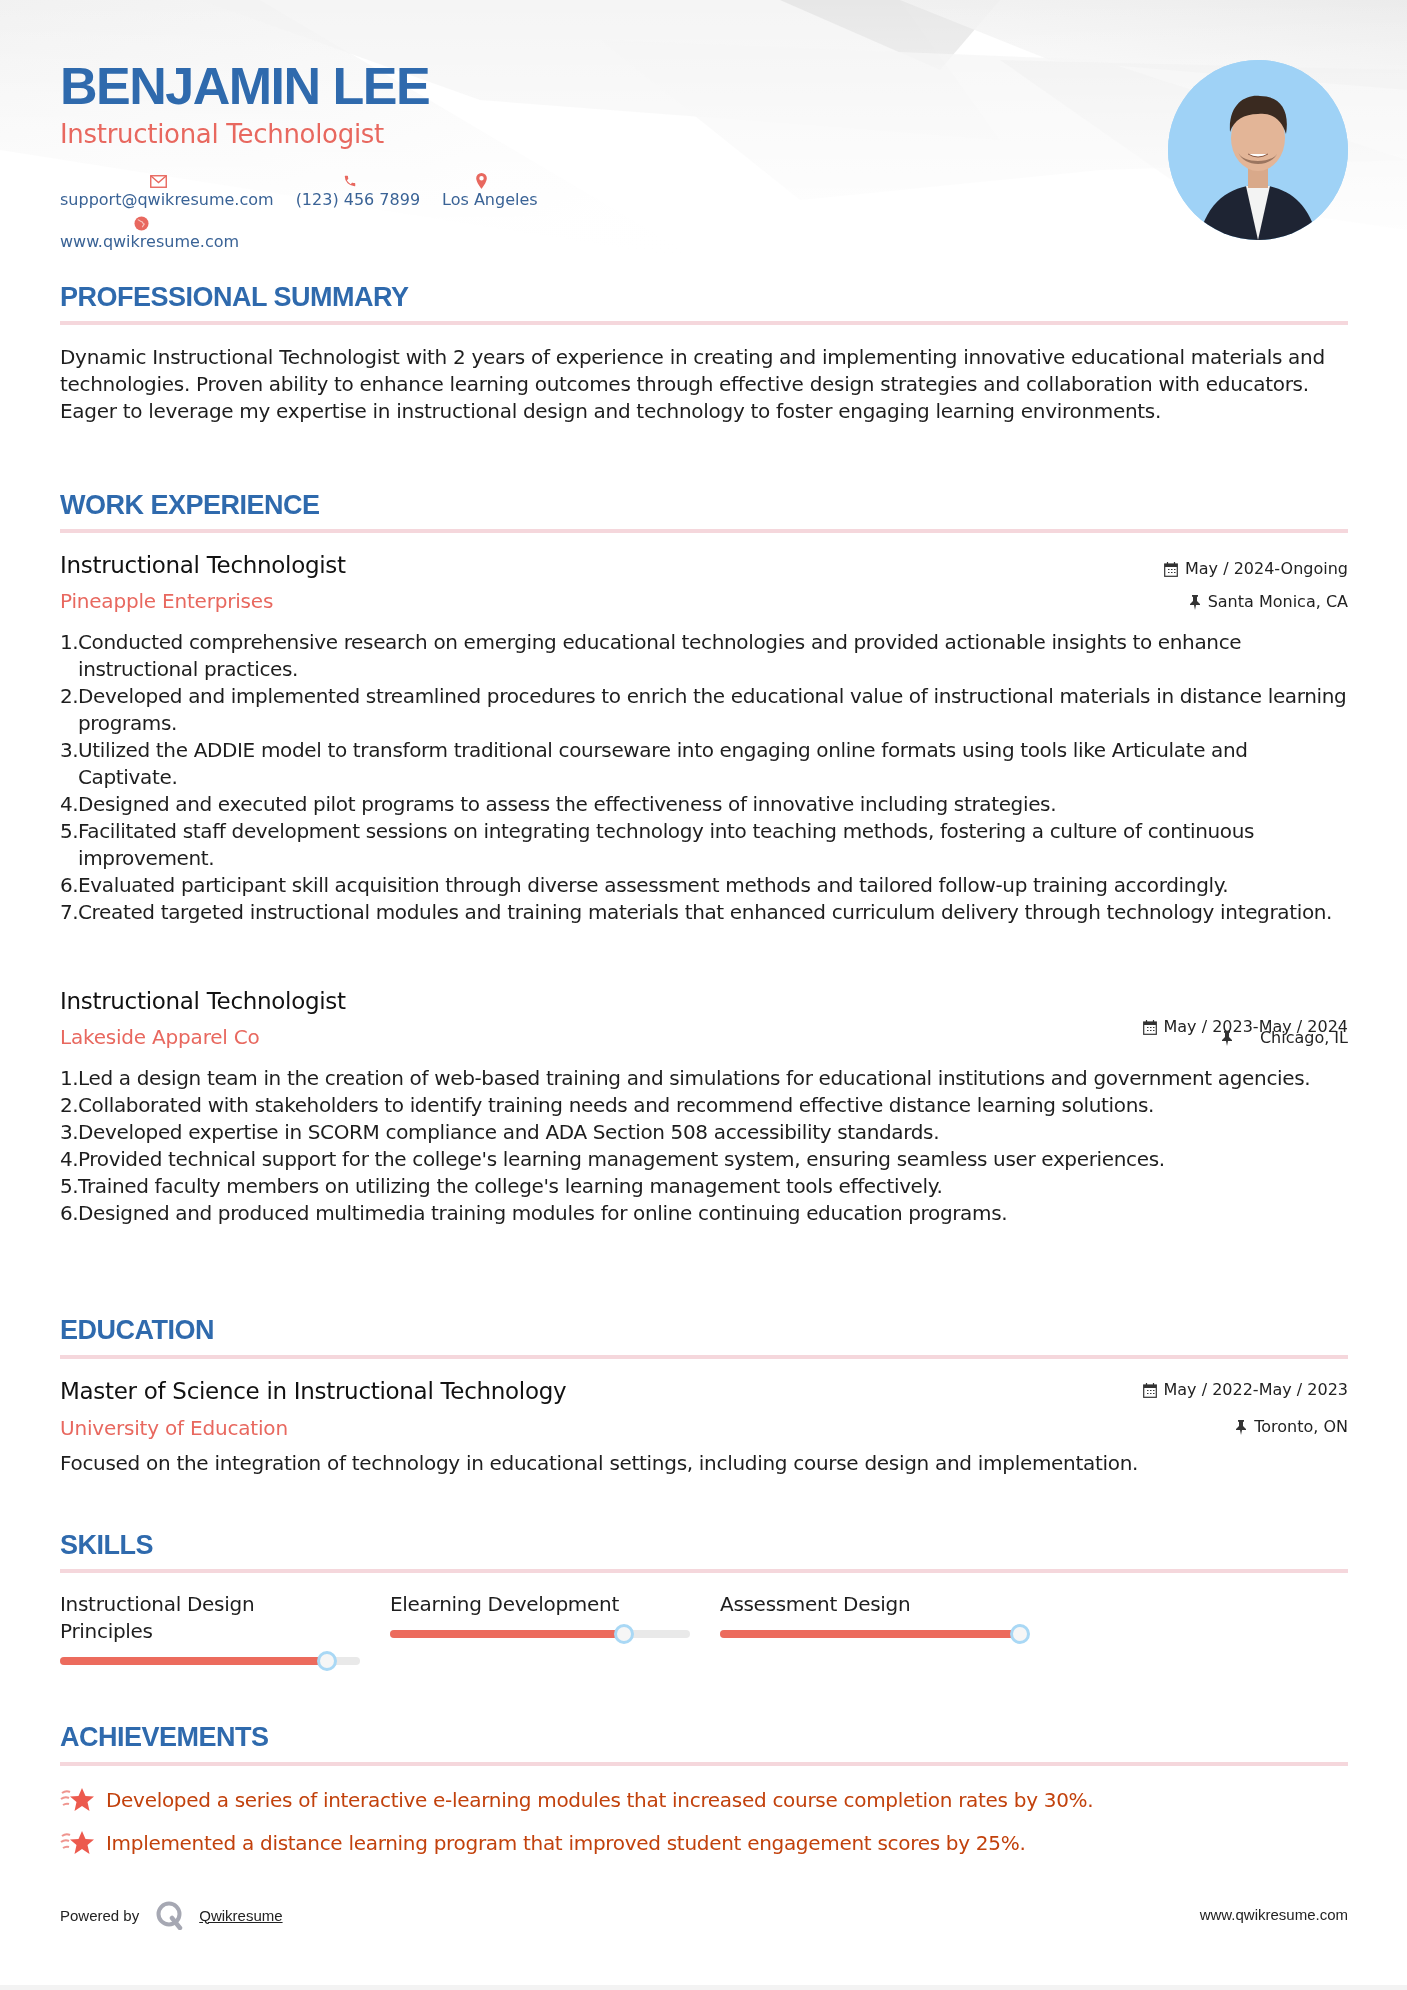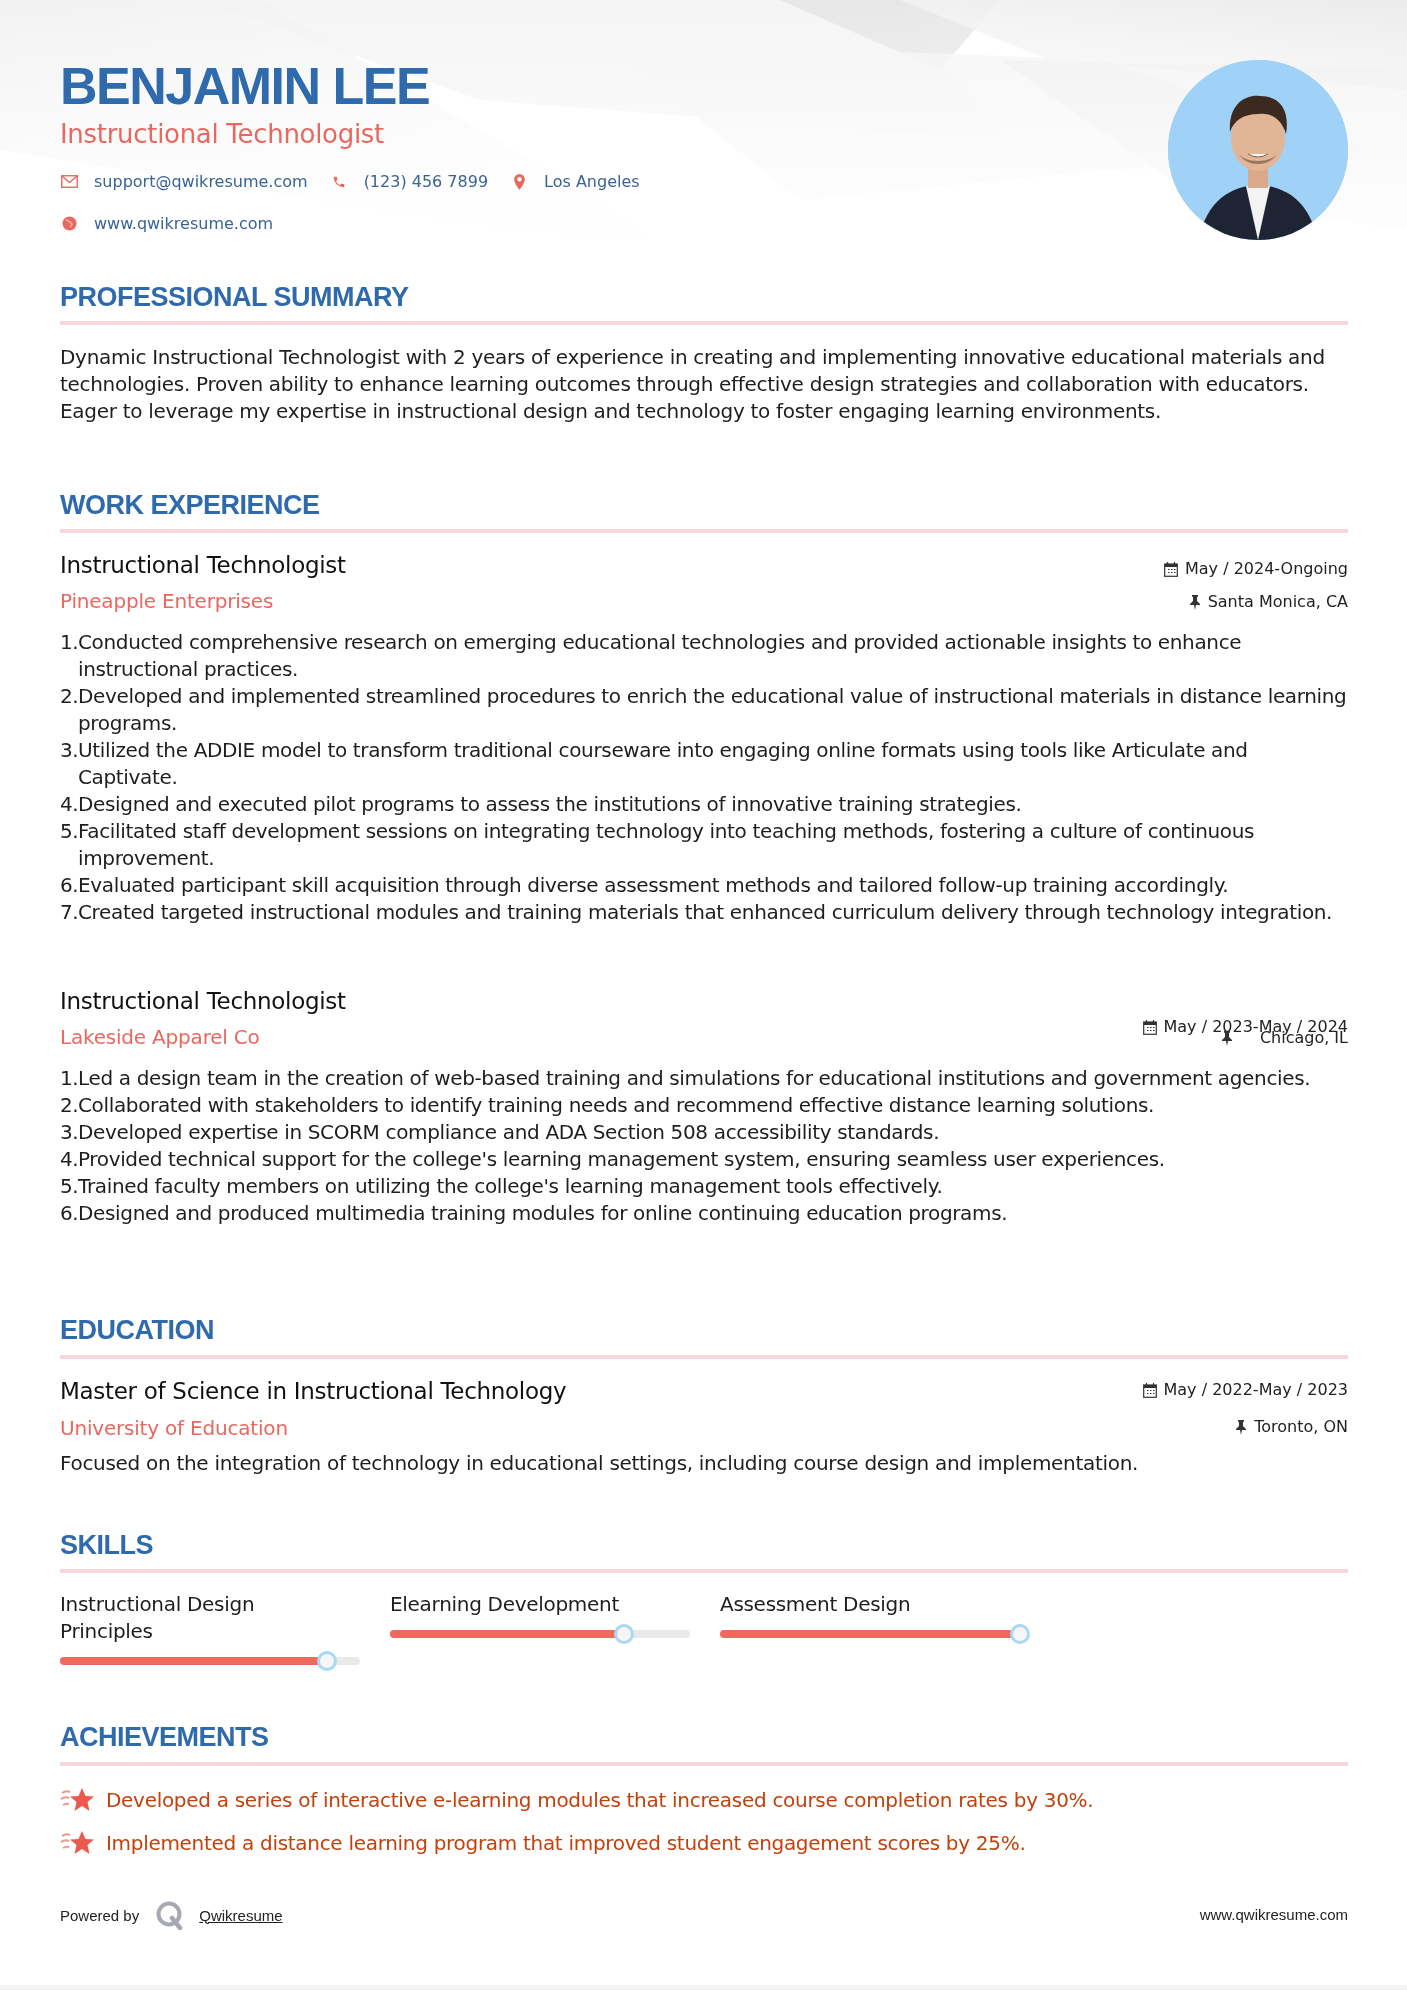--- a/index.html
+++ b/index.html
@@ -8,21 +8,21 @@
 
   .bg-shapes { position: absolute; left: 0; top: 0; width: 1407px; height: 260px; overflow: hidden; z-index: 0; }
   .bg-shapes svg { width: 100%; height: 100%; }
 
   .page { position: absolute; left: 60px; top: 0; width: 1288px; height: 1828px; z-index: 1; }
 
   
   .name { position: absolute; left: 0; top: 60px; font-family: "Liberation Sans", sans-serif; font-weight: 700; font-size: 52px; letter-spacing: -1.5px; color: #2f6aad; line-height: 1; }
   .title { position: absolute; left: 0; top: 120px; font-size: 26px; color: #e8685f; line-height: 1.1; letter-spacing: -0.3px; }
   .contacts { position: absolute; left: 0; top: 172px; display: flex; align-items: center; font-size: 16px; color: #3a6396; }
-  .contact-item { display: flex; align-items: center; margin-right: 22px; }
+  .contact-item { display: flex; align-items: center; margin-right: 22px; flex-direction: column; }
   .contact-item .ico { width: 18px; height: 18px; margin-right: 16px; display: inline-flex; align-items: center; justify-content: center; }
   .contact-row2 { top: 214px; }
 
   .photo { position: absolute; left: 1108px; top: 60px; width: 180px; height: 180px; border-radius: 50%; background: #9fd2f6; overflow: hidden; }
   .photo svg { width: 100%; height: 100%; }
 
   
   .section-title { position: absolute; left: 0; font-family: "Liberation Sans", sans-serif; font-weight: 700; font-size: 27px; color: #2f6aad; letter-spacing: -0.5px; line-height: 1; }
   .rule { position: absolute; left: 0; width: 1288px; height: 4px; background: #f5d7dc; }
 
@@ -167,21 +167,21 @@
       <svg width="12" height="15" viewBox="0 0 12 15">
           <path d="M3 0h6v1.5L8 2v4l3 3v1H7l-1 5-1-5H1V9l3-3V2L3 1.5z" fill="#333"></path>
         </svg>
     </span>
     <span>Santa Monica, CA</span>
   </div>
   <ol class="bullets" style="top:629px;">
     <li><span class="num">1.</span><span>Conducted comprehensive research on emerging educational technologies and provided actionable insights to enhance instructional practices.</span></li>
     <li><span class="num">2.</span><span>Developed and implemented streamlined procedures to enrich the educational value of instructional materials in distance learning programs.</span></li>
     <li><span class="num">3.</span><span>Utilized the ADDIE model to transform traditional courseware into engaging online formats using tools like Articulate and Captivate.</span></li>
-    <li><span class="num">4.</span><span>Designed and executed pilot programs to assess the institutions of innovative training strategies.</span></li>
+    <li><span class="num">4.</span><span>Designed and executed pilot programs to assess the effectiveness of innovative including strategies.</span></li>
     <li><span class="num">5.</span><span>Facilitated staff development sessions on integrating technology into teaching methods, fostering a culture of continuous improvement.</span></li>
     <li><span class="num">6.</span><span>Evaluated participant skill acquisition through diverse assessment methods and tailored follow-up training accordingly.</span></li>
     <li><span class="num">7.</span><span>Created targeted instructional modules and training materials that enhanced curriculum delivery through technology integration.</span></li>
   </ol>
 
   <div class="job-title" style="top:990px;">Instructional Technologist</div>
   <div class="meta" style="top:997px;margin-top:22px;">
     <span class="mico">
       <svg width="14" height="15" viewBox="0 0 14 15">
           <rect x="0.7" y="2" width="12.6" height="12.3" fill="none" stroke="#333" stroke-width="1.2"></rect>

